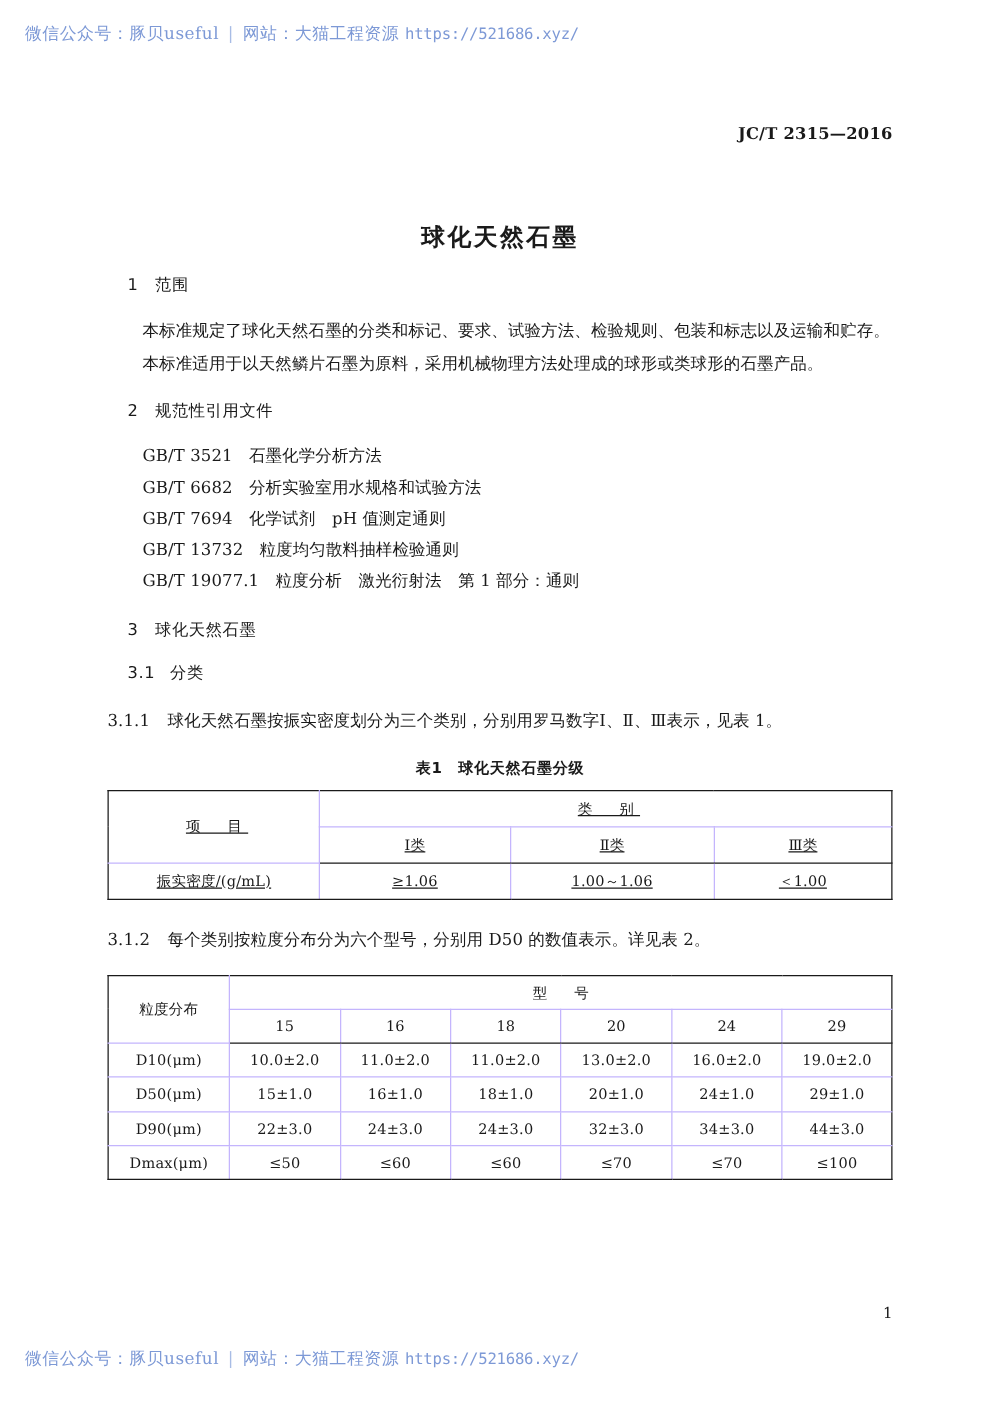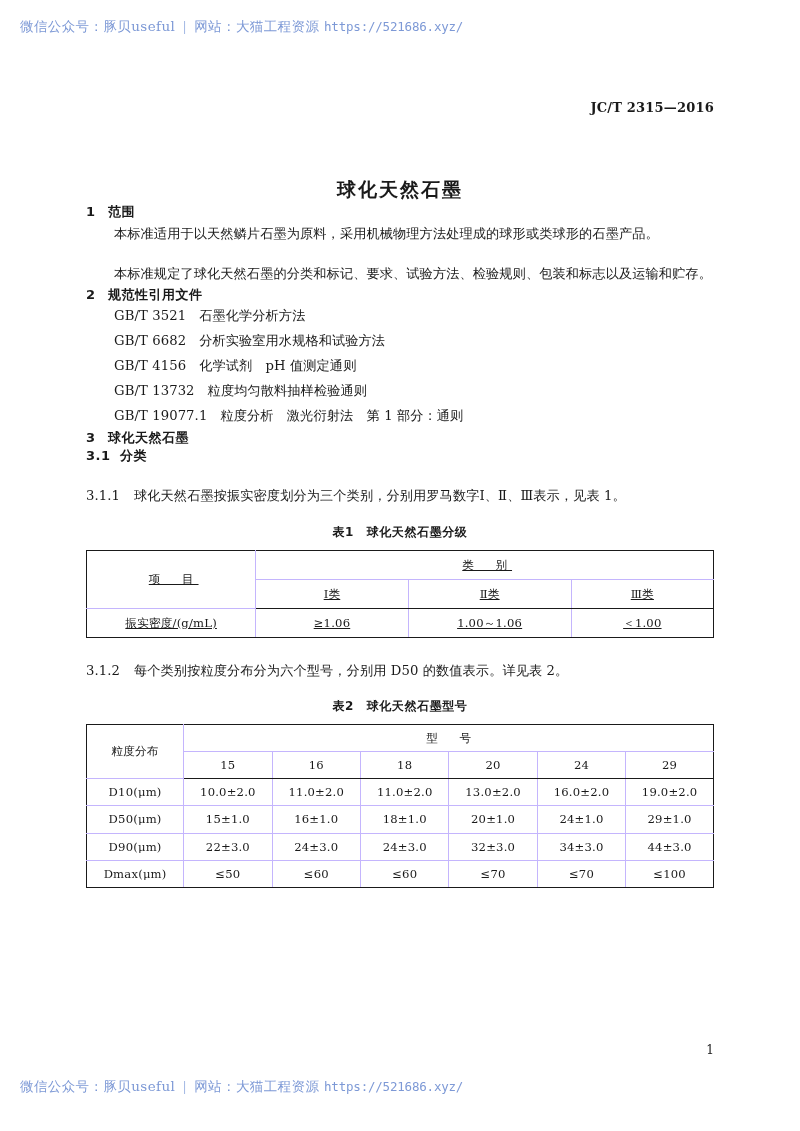--- a/index.html
+++ b/index.html
@@ -69,22 +69,22 @@
     font-family: "DejaVu Sans", "Liberation Sans", sans-serif;
     font-size: 19px;
     font-weight: bold;
     letter-spacing: 2px;
     margin-top: 62px;
   }
 
   h2.clause {
     font-family: "DejaVu Sans", "Liberation Sans", sans-serif;
     font-size: 13px;
-    font-weight: bold;
-    margin: 0;
+    font-weight: normal;
+    margin: 16px;
     letter-spacing: 0.5px;
   }
   .clause-num { display: inline-block; min-width: 22px; }
   .clause-num-wide { display: inline-block; min-width: 34px; }
 
   .sec1-head { margin-top: 48px; }
   .sec2-head { margin-top: 34px; }
   .sec3-head { margin-top: 34px; }
   .sec31-head { margin-top: 28px; }
 
@@ -178,31 +178,31 @@
 
   <div class="content">
 
     <div class="std-no">JC/T 2315—2016</div>
 
     <div class="doc-title">球化天然石墨</div>
 
     <h2 class="clause sec1-head">
       <span class="clause-num">1</span><span>范围</span>
     </h2>
+    <p class="body first"><span class="indent"></span><span>本标准规定了球化天然石墨的分类和标记、要求、试验方法、检验规则、包装和标志以及运输和贮存。</span></p>
     <p class="body"><span class="indent"></span><span>本标准适用于以天然鳞片石墨为原料，采用机械物理方法处理成的球形或类球形的石墨产品。</span></p>
-    <p class="body first"><span class="indent"></span><span>本标准规定了球化天然石墨的分类和标记、要求、试验方法、检验规则、包装和标志以及运输和贮存。</span></p>
 
     <h2 class="clause sec2-head">
       <span class="clause-num">2</span><span>规范性引用文件</span>
     </h2>
 
     <ul class="ref-list">
       <li><span class="ref-code">GB/T 3521</span><span class="ref-gap"></span><span>石墨化学分析方法</span></li>
       <li><span class="ref-code">GB/T 6682</span><span class="ref-gap"></span><span>分析实验室用水规格和试验方法</span></li>
-      <li><span class="ref-code">GB/T 4156</span><span class="ref-gap"></span><span>化学试剂　pH 值测定通则</span></li>
+      <li><span class="ref-code">GB/T 7694</span><span class="ref-gap"></span><span>化学试剂　pH 值测定通则</span></li>
       <li><span class="ref-code">GB/T 13732</span><span class="ref-gap"></span><span>粒度均匀散料抽样检验通则</span></li>
       <li><span class="ref-code">GB/T 19077.1</span><span class="ref-gap"></span><span>粒度分析　激光衍射法　第 1 部分：通则</span></li>
     </ul>
 
     <h2 class="clause sec3-head">
       <span class="clause-num">3</span><span>球化天然石墨</span>
     </h2>
 
     <h2 class="clause sec31-head">
       <span class="clause-num-wide">3.1</span><span>分类</span>
@@ -235,21 +235,20 @@
             <td>1.00～1.06</td>
             <td class="side-r">＜1.00</td>
           </tr>
         </tbody>
       </table>
     </div>
 
     <p class="numbered" style="margin-top:20px;"><span class="num-label">3.1.2</span><span>每个类别按粒度分布分为六个型号，分别用 D50 的数值表示。详见表 2。</span></p>
 
     <div class="t2-wrap">
-      <div class="table-caption">表2　球化天然石墨型号</div>
       <table class="std heavy" style="margin-top:9px;">
         <colgroup>
           <col style="width:15.5%">
           <col style="width:14.1%">
           <col style="width:14.1%">
           <col style="width:14.1%">
           <col style="width:14.1%">
           <col style="width:14.1%">
           <col style="width:14.0%">
         </colgroup>

